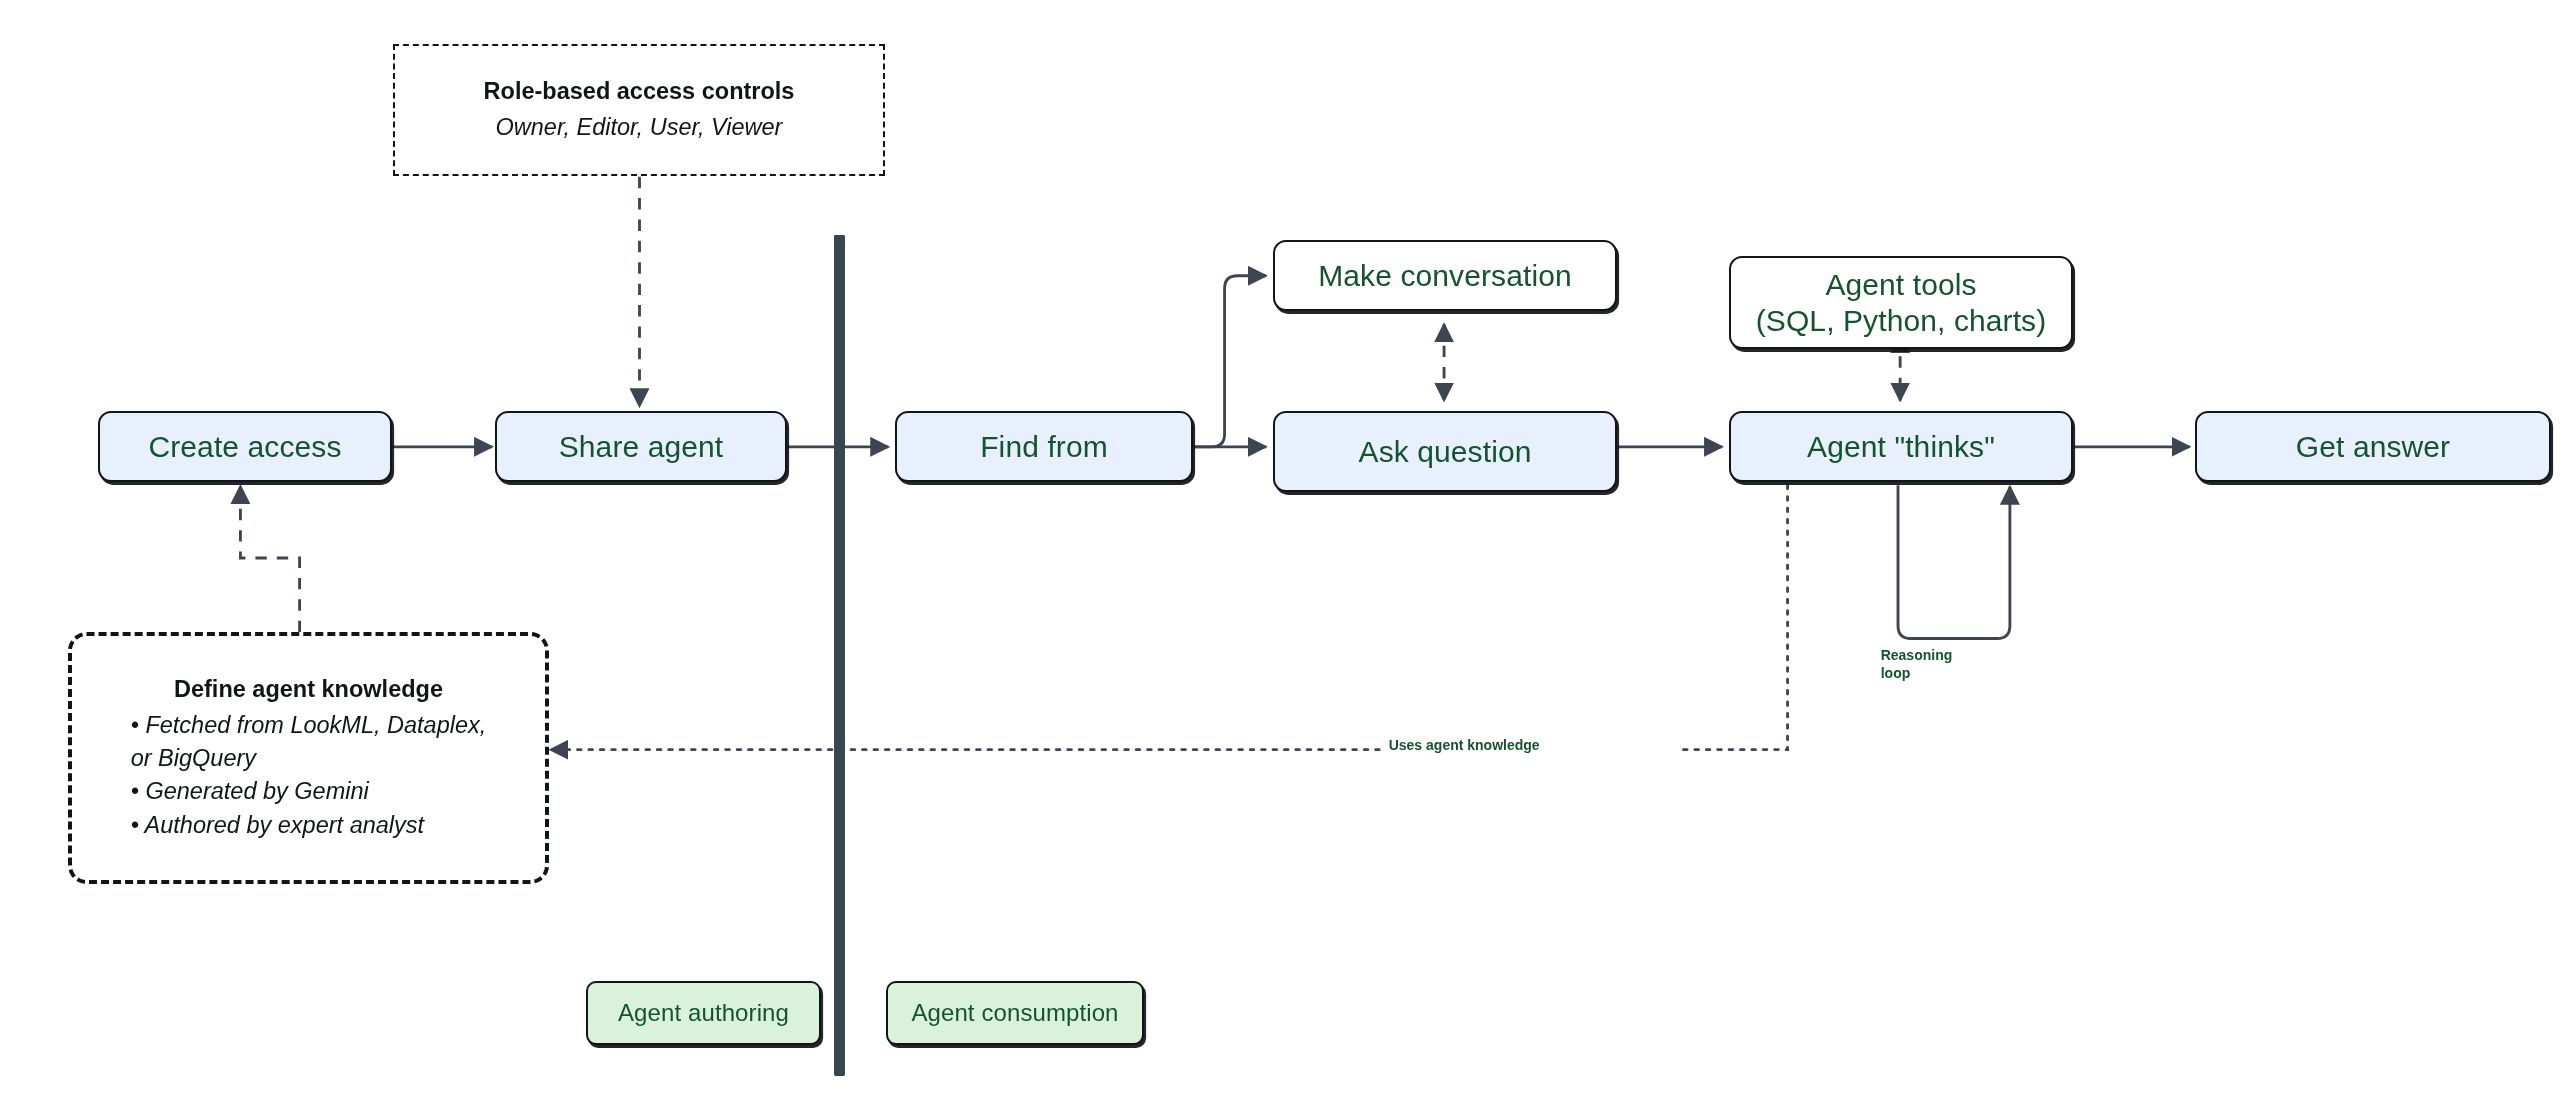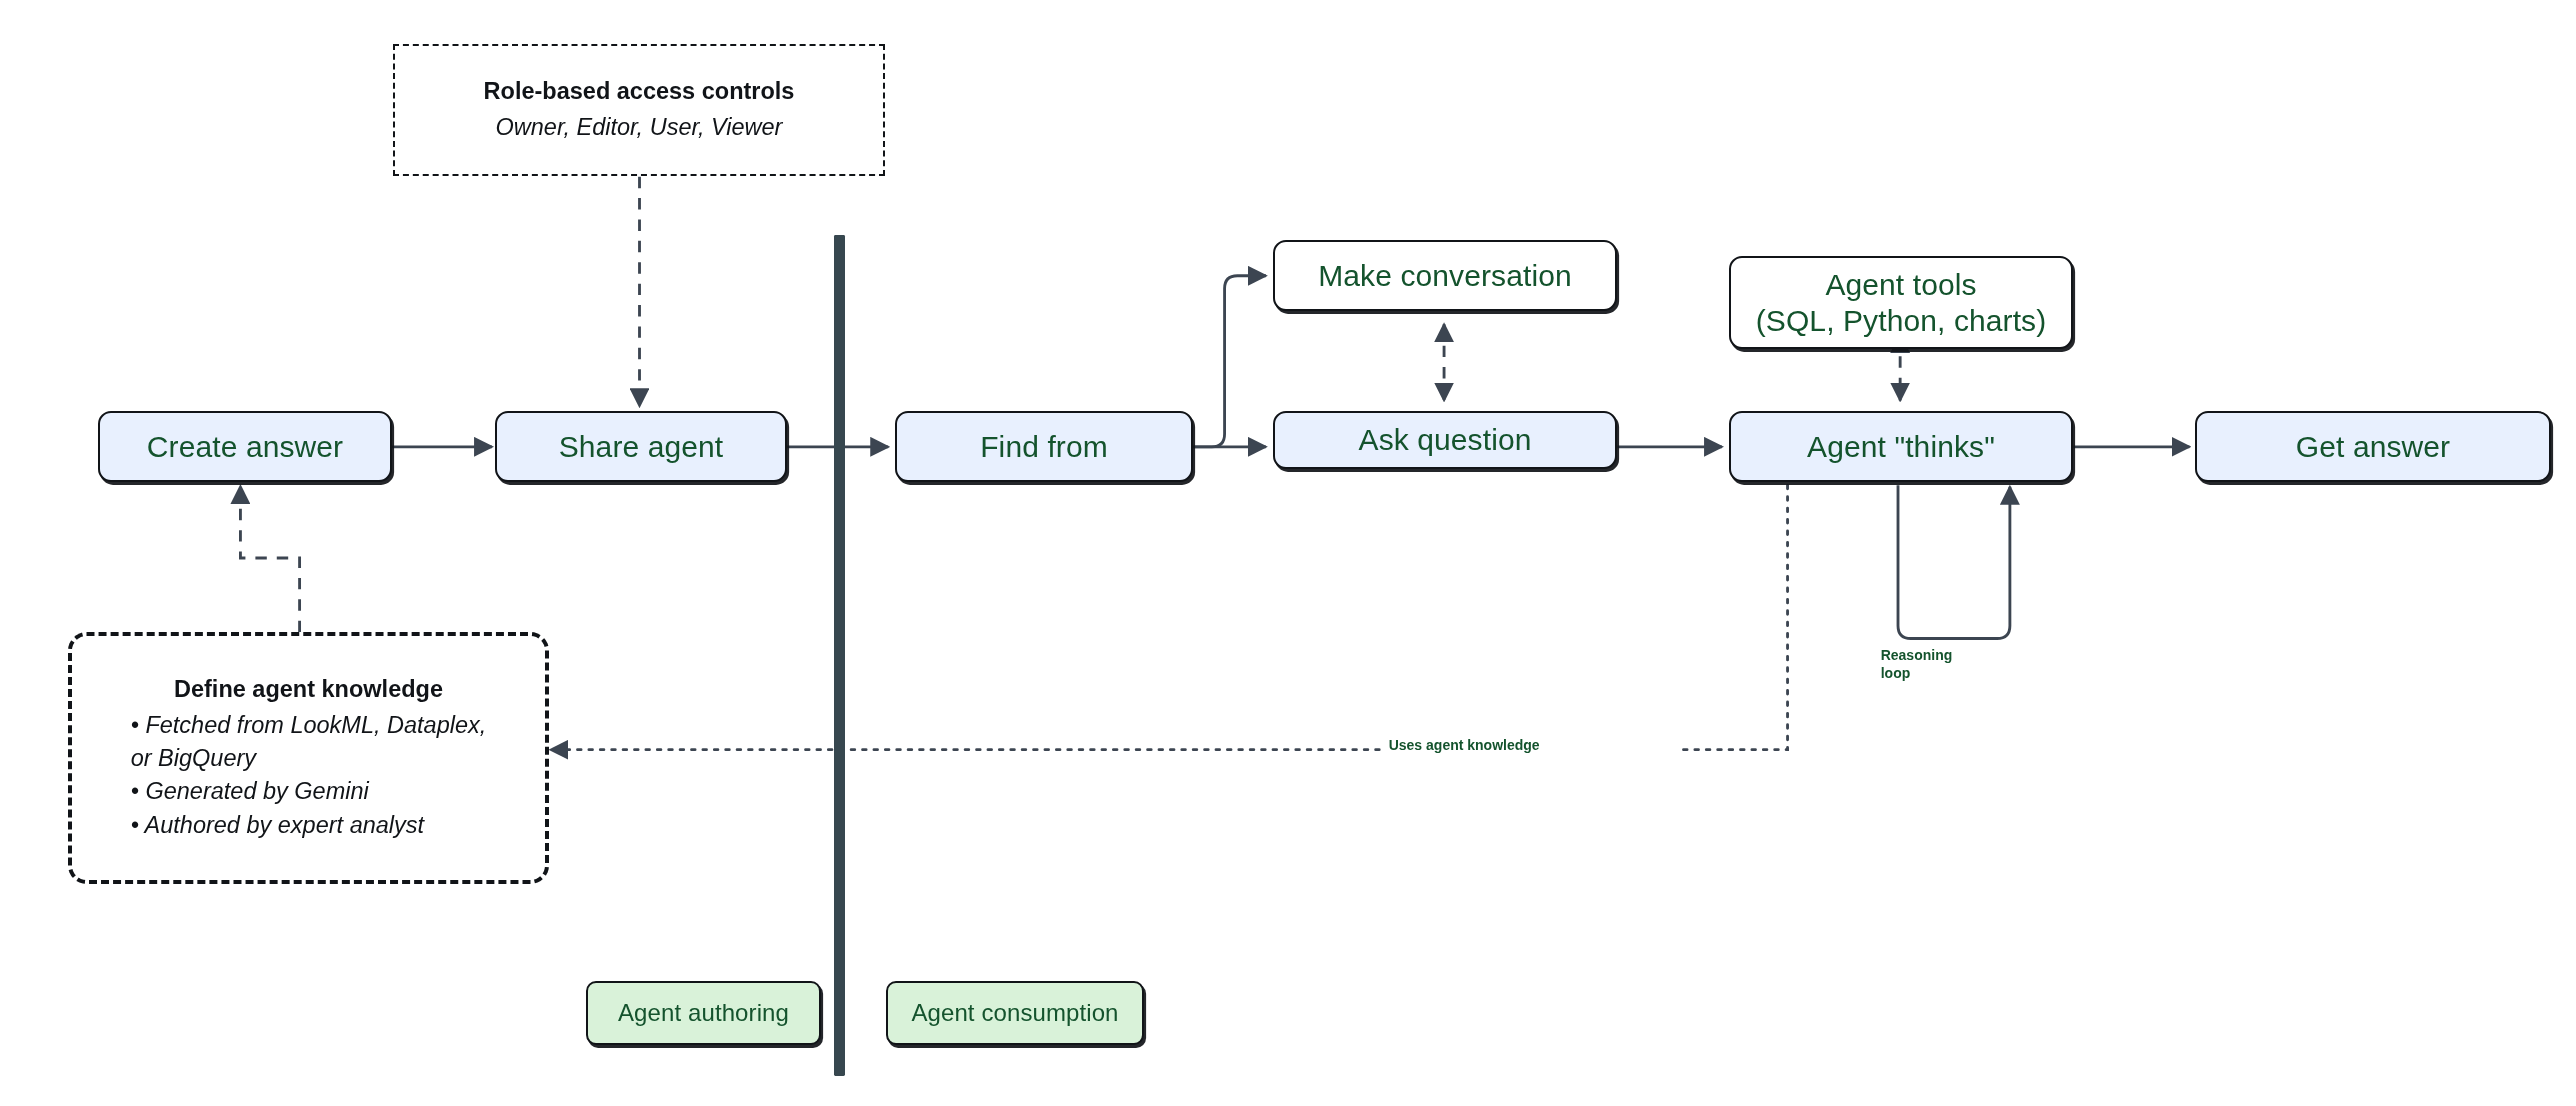--- a/index.html
+++ b/index.html
@@ -172,36 +172,36 @@
     <div class="note-title">Define agent knowledge</div>
     <ul>
       <li>• Fetched from LookML, Dataplex,</li>
       <li>or BigQuery</li>
       <li>• Generated by Gemini</li>
       <li>• Authored by expert analyst</li>
     </ul>
   </div>
 
   <div class="node" style="left:98px; top:411px; width:294px; height:71px;">
-    <span class="label">Create answer</span>
+    <span class="label">Create access</span>
   </div>
 
   <div class="node" style="left:495px; top:411px; width:292px; height:71px;">
     <span class="label">Share agent</span>
   </div>
 
   <div class="node" style="left:895px; top:411px; width:298px; height:71px;">
     <span class="label">Find from</span>
   </div>
 
   <div class="node white" style="left:1273px; top:240px; width:344px; height:71px;">
     <span class="label">Make conversation</span>
   </div>
 
-  <div class="node" style="left:1273px; top:411px; width:344px; height:58px;">
+  <div class="node" style="left:1273px; top:411px; width:344px; height:81px;">
     <span class="label">Ask question</span>
   </div>
 
   <div class="node white" style="left:1729px; top:232px; width:344px; height:93px; flex-direction:column;margin-top:24px;">
     <span class="label">Agent tools</span>
     <span class="label">(SQL, Python, charts)</span>
   </div>
 
   <div class="node" style="left:1729px; top:411px; width:344px; height:71px;">
     <span class="label">Agent "thinks"</span>

